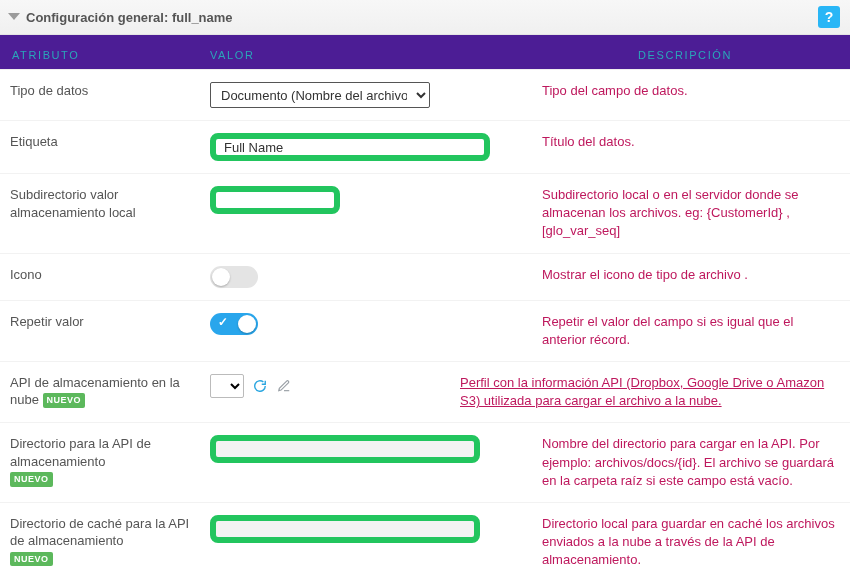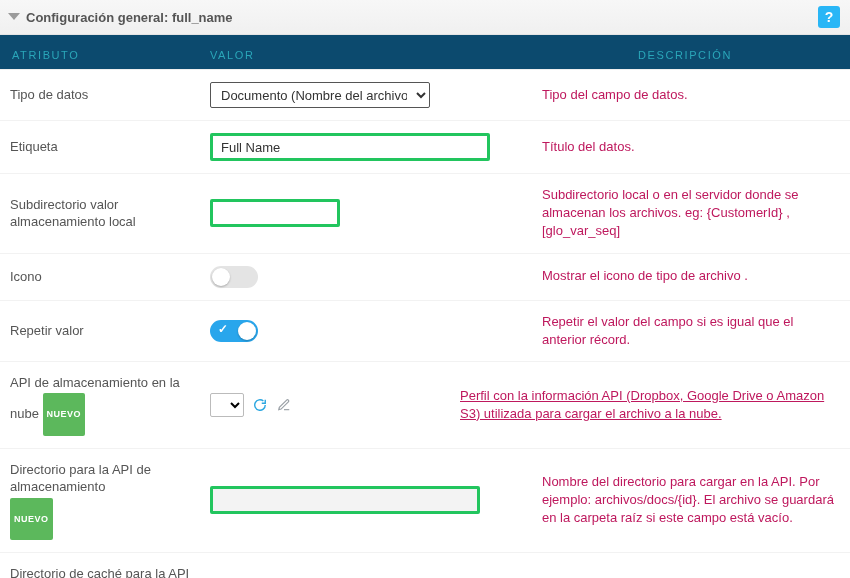--- a/index.html
+++ b/index.html
@@ -39,36 +39,36 @@
     color: #fff;
     border-radius: 3px;
     display: flex; align-items: center; justify-content: center;
     font-weight: 700;
     font-size: 14px;
     cursor: pointer;
   }
   .col-headers {
     display: flex;
     padding: 14px 10px 8px 10px;
-    background: #0c4a6e;
+    background: #4c1d95;
     border-bottom: 1px solid #eee;
   }
   .col-headers div {
     font-size: 11px;
     letter-spacing: 1.6px;
     color: #2aa6b9;
     font-weight: 500;
   }
   .col-attr   { width: 200px; flex: 0 0 200px; padding-left: 2px; }
   .col-val    { width: 320px; flex: 0 0 320px; }
   .col-desc   { flex: 1; text-align: center; }
 
   .row {
     display: flex;
-    align-items: center;
+    align-items: flex-start;
     padding: 12px 10px;
     border-bottom: 1px solid #f2f2f2;
   }
   .row .attr {
     width: 200px; flex: 0 0 200px;
     color: #555;
     padding-right: 12px;
     line-height: 1.35;
   }
   .row .val  {
@@ -94,22 +94,22 @@
   }
   select.ctl {
     height: 26px;
     border: 1px solid #555;
     border-radius: 2px;
     background: #fff;
     padding: 2px 6px;
   }
   input.ctl[type=text] {
     height: 28px;
-    border: 3px solid #22c55e;
-    border-radius: 2px;
+    border: 6px solid #22c55e;
+    border-radius: 8px;
     padding: 4px 8px;
     width: 280px;
   }
   input.ctl.short { width: 130px; }
   input.ctl[disabled] {
     background: #f3f3f3;
     color: #999;
     width: 270px;
   }
   .mini-select {
@@ -148,21 +148,21 @@
     font-weight: 700;
   }
 
   .badge-new {
     display: inline-block;
     background: #5cb85c;
     color: #fff;
     font-size: 9px;
     font-weight: 700;
     letter-spacing: .5px;
-    padding: 15px 4px;
+    padding: 1px 4px;
     border-radius: 2px;
     vertical-align: 1px;
     margin-top: 2px;
   }
 
   .icon-btn {
     width: 16px; height: 16px;
     display: inline-flex;
     align-items: center; justify-content: center;
     cursor: pointer;
@@ -269,15 +269,16 @@
   </div>
 
   <div class="row">
     <div class="attr">
       <span>Directorio de caché para la API de almacenamiento</span><br>
       <span class="badge-new">NUEVO</span>
     </div>
     <div class="val">
       <input type="text" class="ctl" disabled="" value="" style="">
     </div>
+    <div class="desc">Directorio local para guardar en caché los archivos enviados a la nube a través de la API de almacenamiento.</div>
   </div>
 
 </div>
 
 </body></html>

